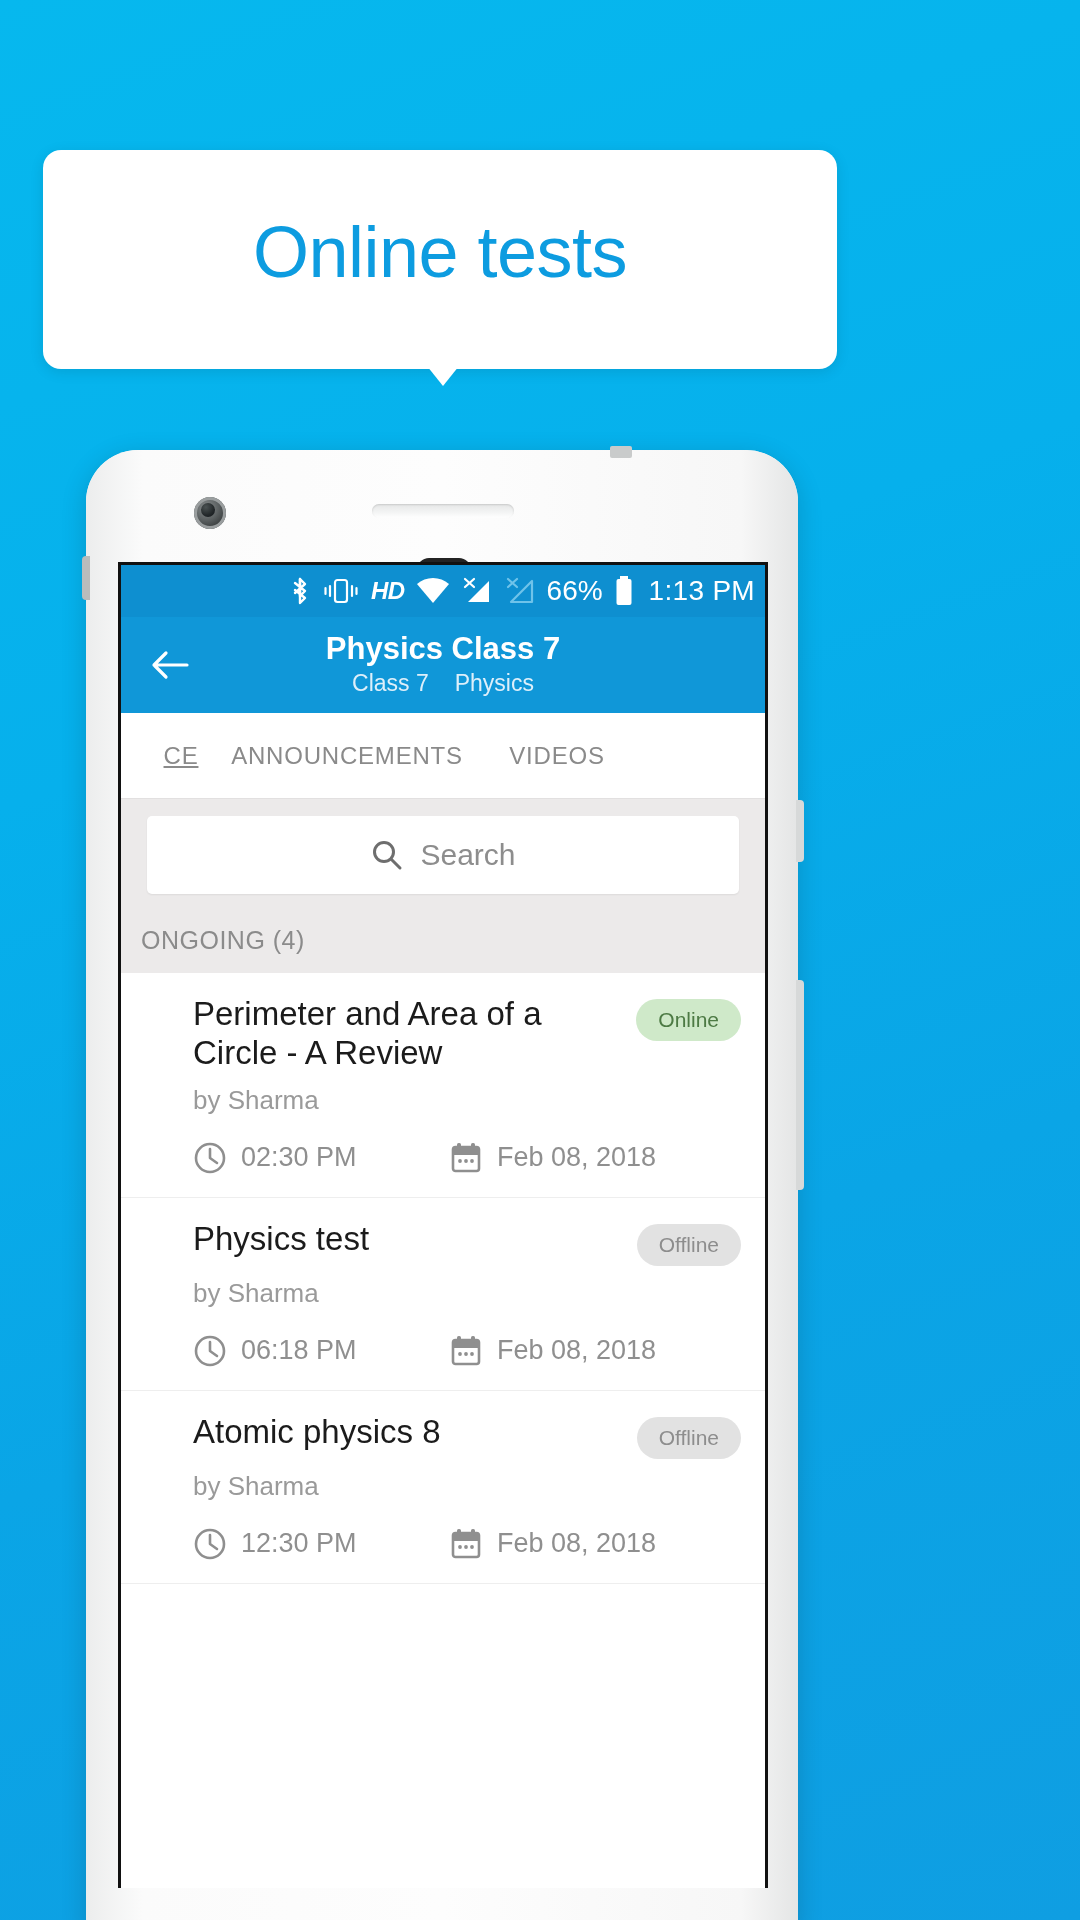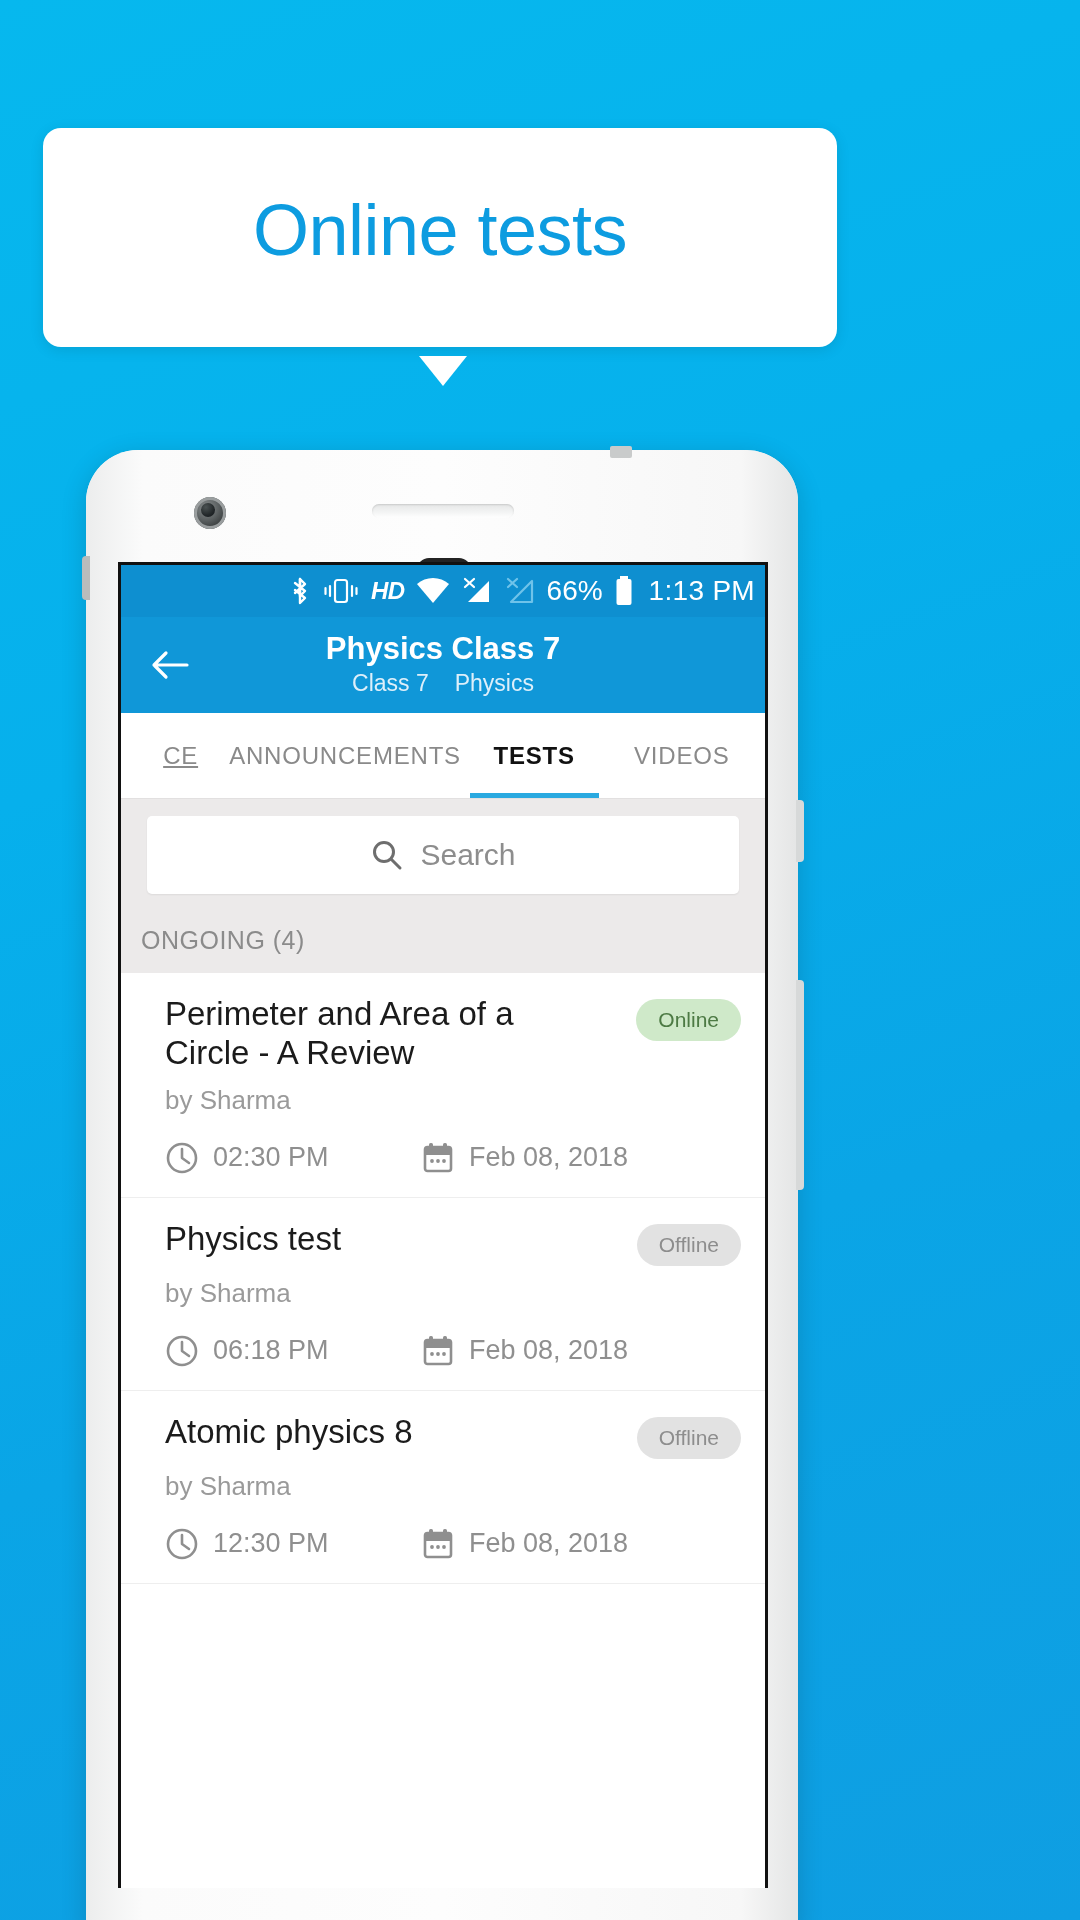--- a/index.html
+++ b/index.html
@@ -9,21 +9,21 @@
     background:#0ab4e8;
     position:relative;
   }
   
   #bg{
     position:absolute;inset:0;
     background:linear-gradient(160deg,#06b8ee 0%,#06b0ec 35%,#0aa5e6 65%,#0f9ee2 100%);
   }
   
   #bubble{
-    position:absolute;left:43px;top:128px;width:794px;height:219px;
+    position:absolute;left:43px;top:150px;width:794px;height:219px;
     background:#ffffff;border-radius:18px;
     box-shadow:0 3px 14px rgba(0,0,0,0.10);
     display:flex;flex-direction:column;align-items:center;justify-content:center;
   }
   #bubble-title{
     color:#0d9ce0;font-size:72px;font-weight:400;letter-spacing:-0.5px;
     line-height:1.0;margin:0 0 16px 0;
   }
   #bubble-sub{
     color:#6e6e6e;font-size:35px;font-weight:400;line-height:1.1;margin:0;
@@ -141,21 +141,21 @@
     background:#ffffff;border-radius:5px;height:78px;
     display:flex;align-items:center;justify-content:center;gap:16px;
     box-shadow:0 1px 2px rgba(0,0,0,0.07);cursor:text;
   }
   #search-placeholder{color:#8d8d8d;font-size:30px;}
   #ongoing-head{
     background:#eceaea;padding:18px 0 18px 20px;
     color:#8b8b8b;font-size:25px;letter-spacing:0.5px;
   }
   .card{
-    background:#ffffff;padding:22px 24px 22px 44px;
+    background:#ffffff;padding:22px 24px 22px 72px;
     border-bottom:1px solid #eeeeee;position:relative;cursor:pointer;
   }
   .card-top{display:flex;align-items:flex-start;justify-content:space-between;gap:10px;}
   .card-title{
     font-size:33px;color:#1b1b1b;font-weight:400;line-height:1.18;
     max-width:440px;
   }
   .badge{
     font-size:21px;border-radius:22px;padding:9px 22px;white-space:nowrap;
     margin-top:4px;
@@ -252,24 +252,20 @@
     </div>
   </div>
 
   <div id="tabs">
     <div class="tab" id="tab-ce">
       <span>CE</span>
     </div>
     <div class="tab" id="tab-ann">
       <span>ANNOUNCEMENTS</span>
     </div>
-    <div class="tab active" id="tab-tests">
-      <span>TESTS</span>
-      <span class="tab-underline"></span>
-    </div>
     <div class="tab" id="tab-vid">
       <span>VIDEOS</span>
     </div>
   </div>
 
   <div id="content">
 
     <div id="search-wrap">
       <div id="search-box">
         <span>

